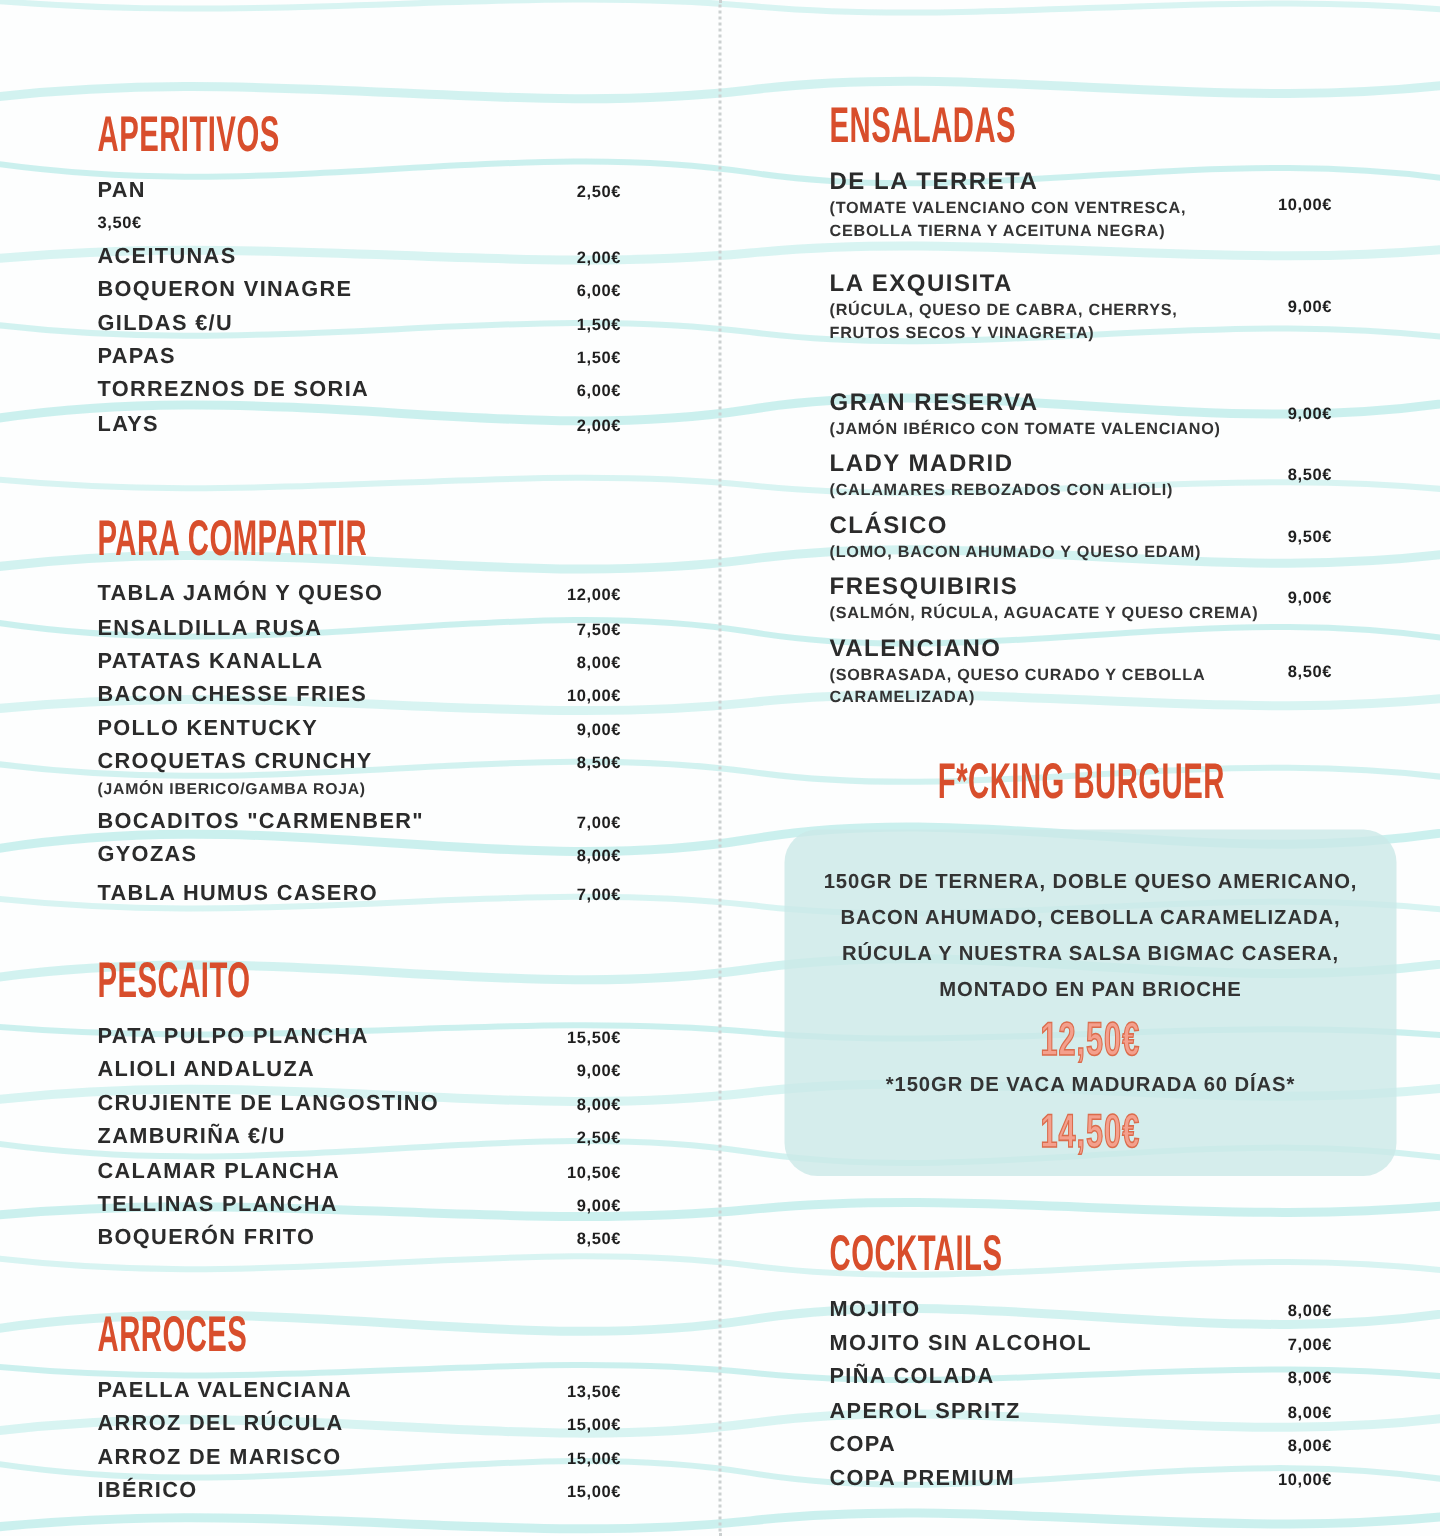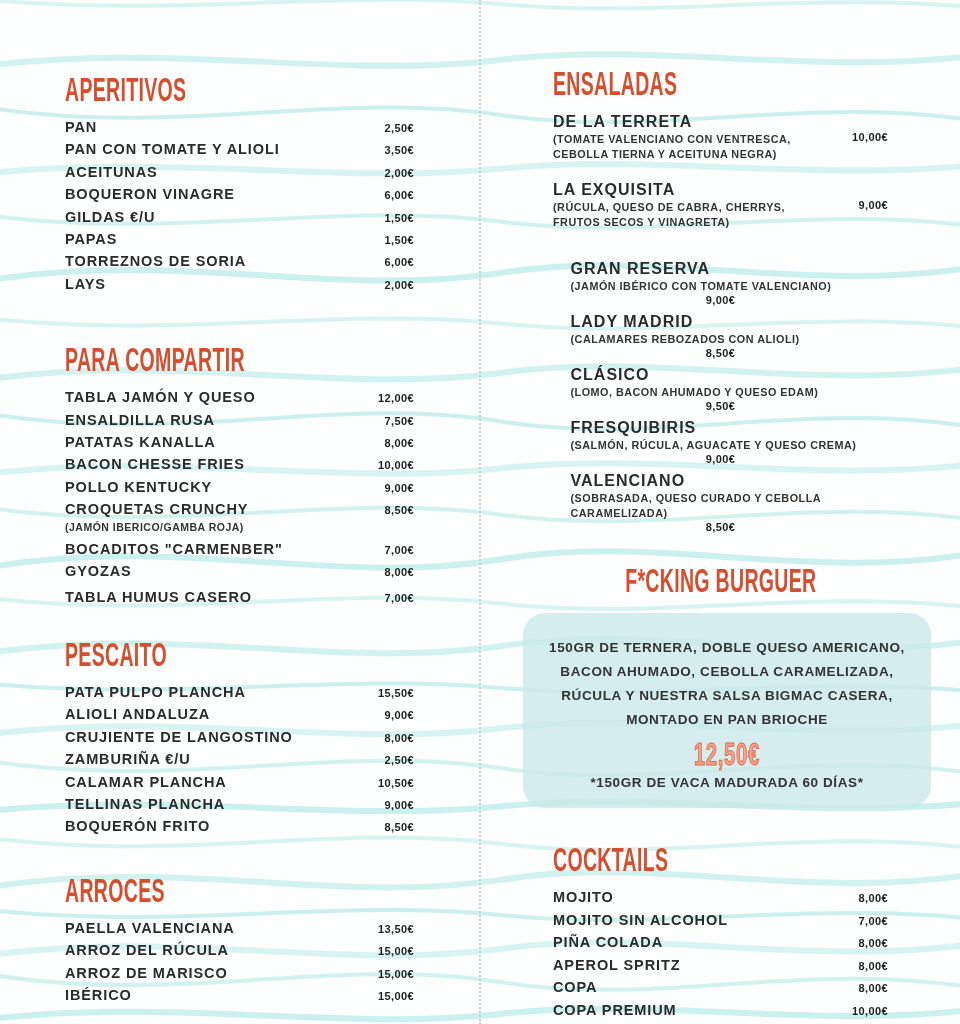--- a/index.html
+++ b/index.html
@@ -30,21 +30,21 @@
 
   .mt46{margin-top:46px;} .mt28{margin-top:28px;} .mt34{margin-top:34px;}
 
   .ritem{display:flex;justify-content:space-between;align-items:center;}
   .ritem .blk{box-sizing:border-box;}
   .blk-ens{width:250px;}
   .blk-boc{width:300px;}
   .rnm{font-size:16px;font-weight:600;letter-spacing:1px;color:#2b2b2b;line-height:21px;}
   .rdesc{font-size:10.8px;font-weight:600;letter-spacing:0.5px;color:#333;line-height:15px;}
   .ens-item{margin-top:12px;margin-bottom:17px;}
-  .boc-item{margin-bottom:5px;flex-direction:column;}
+  .boc-item{margin-bottom:5px;}
 
   .burger-box{
     margin:20px 0 0 -30px;width:408px;box-sizing:border-box;
     background:rgba(203,233,231,0.8);border-radius:22px;
     padding:23px 20px 15px;text-align:center;
   }
   .bdesc{font-size:13.5px;font-weight:700;letter-spacing:0.6px;line-height:24px;color:#333;}
   .bprice{height:30px;margin:5px 0 1px;}
   .bprice .cp{
     display:inline-block;font-size:30px;font-weight:700;letter-spacing:1px;
@@ -89,21 +89,20 @@
 
 <div class="col col-left">
 
   <section>
     <div class="sec-title"><span class="t">APERITIVOS</span></div>
     <div class="row">
         <span class="nm">PAN</span>
         <span class="pr">2,50€</span>
       </div>
     <div class="row">
-        <span class="nm">PAN CON TOMATE Y ALIOLI</span>
         <span class="pr">3,50€</span>
       </div>
     <div class="row">
         <span class="nm">ACEITUNAS</span>
         <span class="pr">2,00€</span>
       </div>
     <div class="row">
         <span class="nm">BOQUERON VINAGRE</span>
         <span class="pr">6,00€</span>
       </div>
@@ -277,20 +276,21 @@
       <span class="pr">8,50€</span>
     </div>
   </section>
 
   <section>
     <div class="sec-title center-title"><span class="t">F*CKING BURGUER</span></div>
     <div class="burger-box">
       <div class="bdesc">150GR DE TERNERA, DOBLE QUESO AMERICANO, BACON AHUMADO, CEBOLLA CARAMELIZADA, RÚCULA Y NUESTRA SALSA BIGMAC CASERA, MONTADO EN PAN BRIOCHE</div>
       <div class="bprice"><span class="cp">12,50€</span></div>
       <div class="bnote">*150GR DE VACA MADURADA 60 DÍAS*</div>
+      <div class="bprice"><span class="cp">14,50€</span></div>
     </div>
   </section>
 
   <section class="mt34">
     <div class="sec-title"><span class="t">COCKTAILS</span></div>
     <div class="row cock-row">
         <span class="nm">MOJITO</span>
         <span class="pr">8,00€</span>
       </div>
     <div class="row cock-row">

